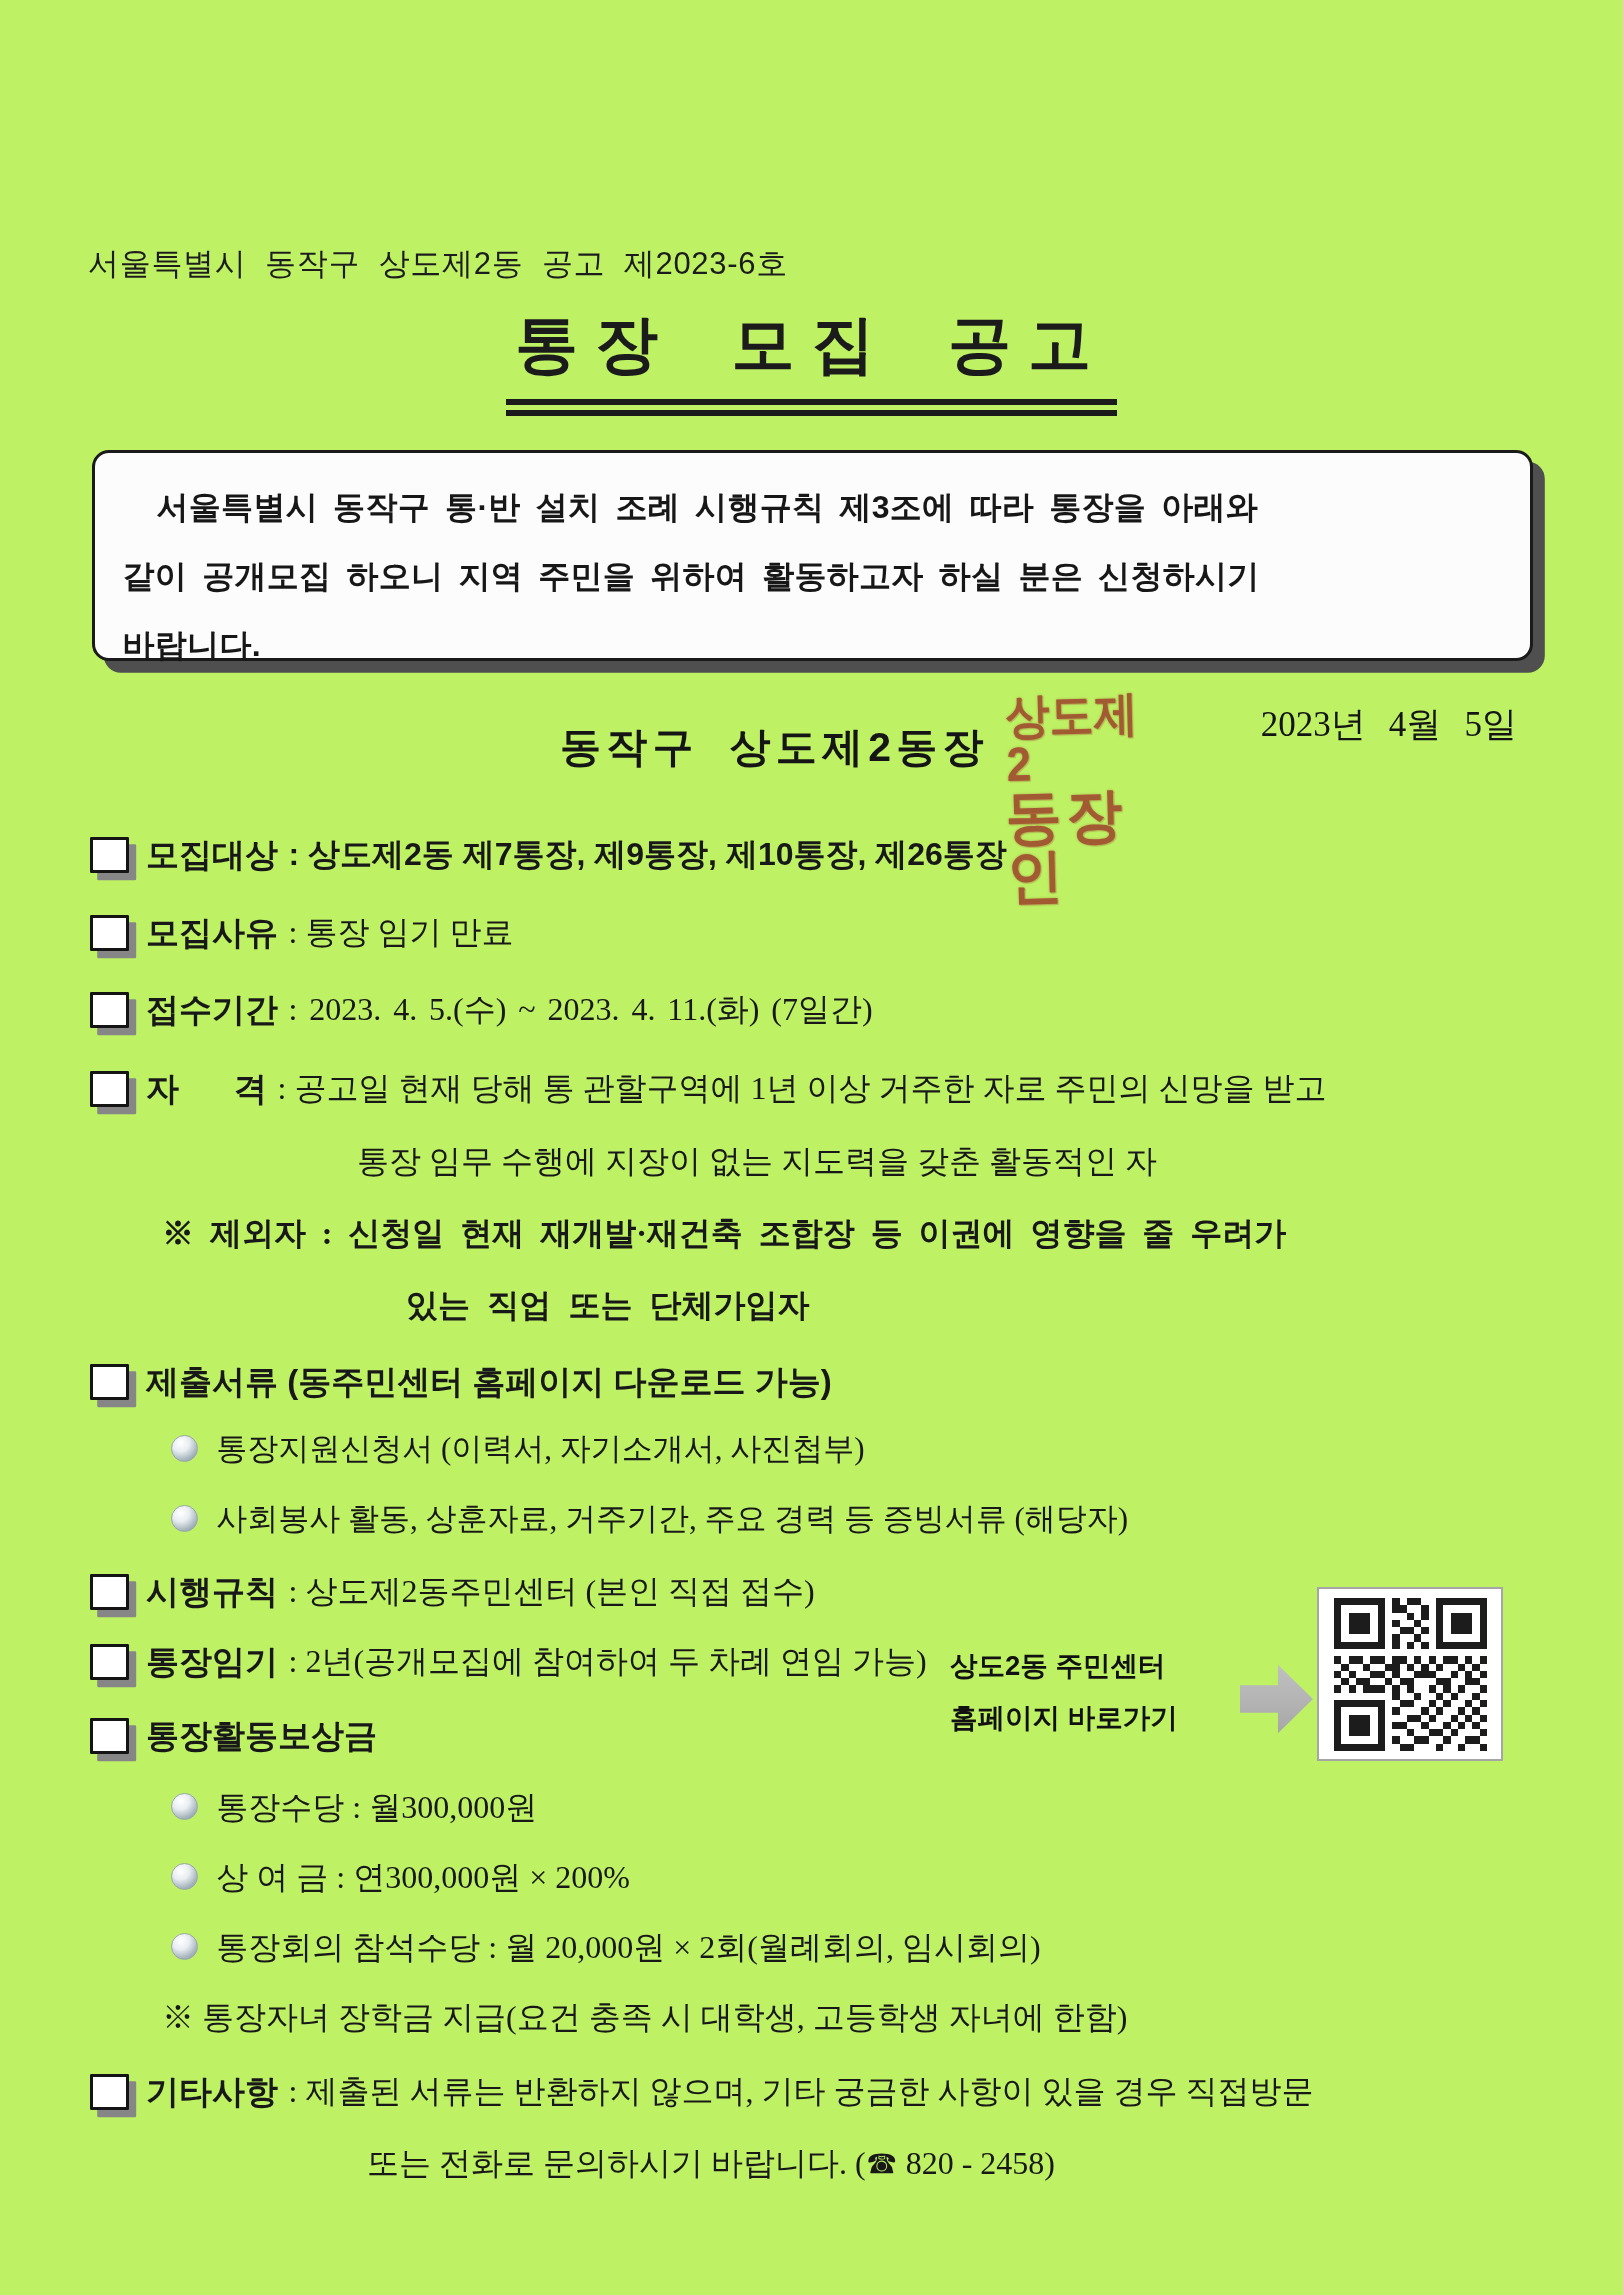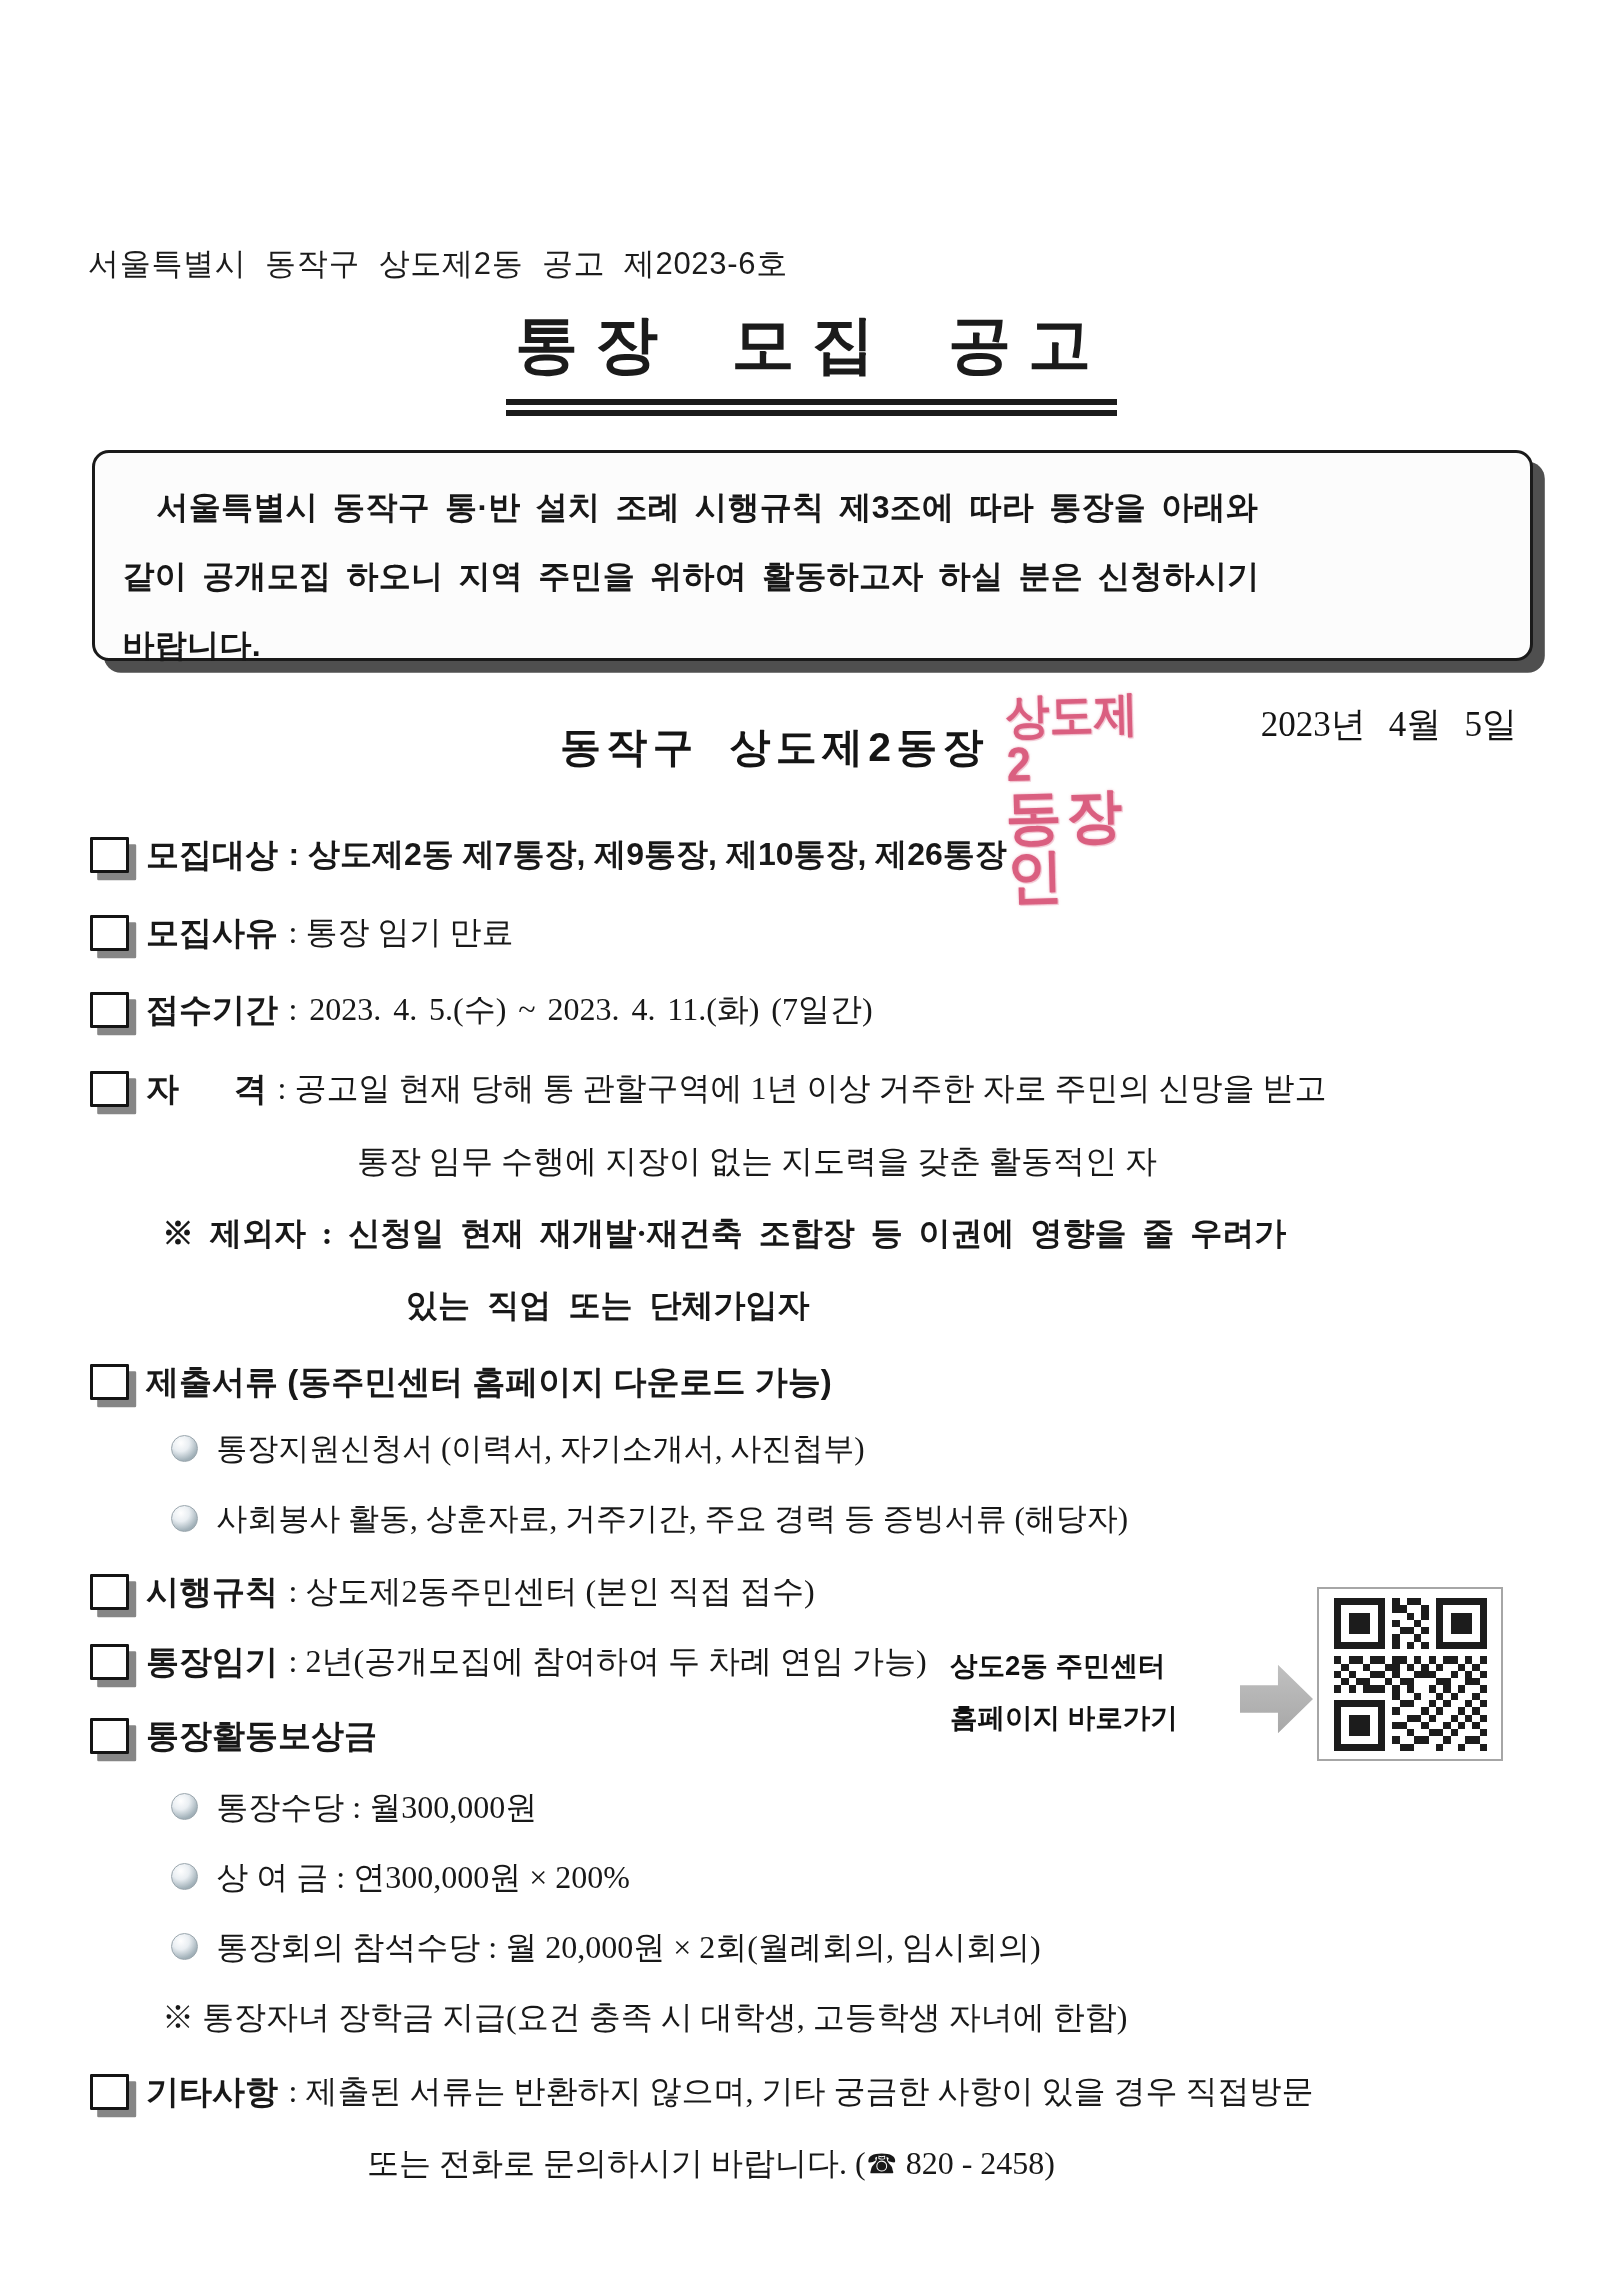--- a/index.html
+++ b/index.html
@@ -1,19 +1,19 @@
 <!DOCTYPE html>
 <html style="font-size:10.5px"><head>
 <meta charset="utf-8">
 <style>
   html,body{margin:0;padding:0;background:#e9e9e9;}
   .page{
     position:relative;
     width:1623px;height:2295px;
-    background:#ffffff;
+    background:#bef264;
     overflow:hidden;
     color:#181818;
     font-family:"Liberation Sans",sans-serif;
   }
   .bold-sans{font-family:"Liberation Sans",sans-serif;font-weight:700;}
   .serif{font-family:"Liberation Serif",serif;}
   .bold-serif{font-family:"Liberation Serif",serif;font-weight:700;text-align:right;}
 
   .notice-no{
     position:absolute;left:88px;top:243px;

